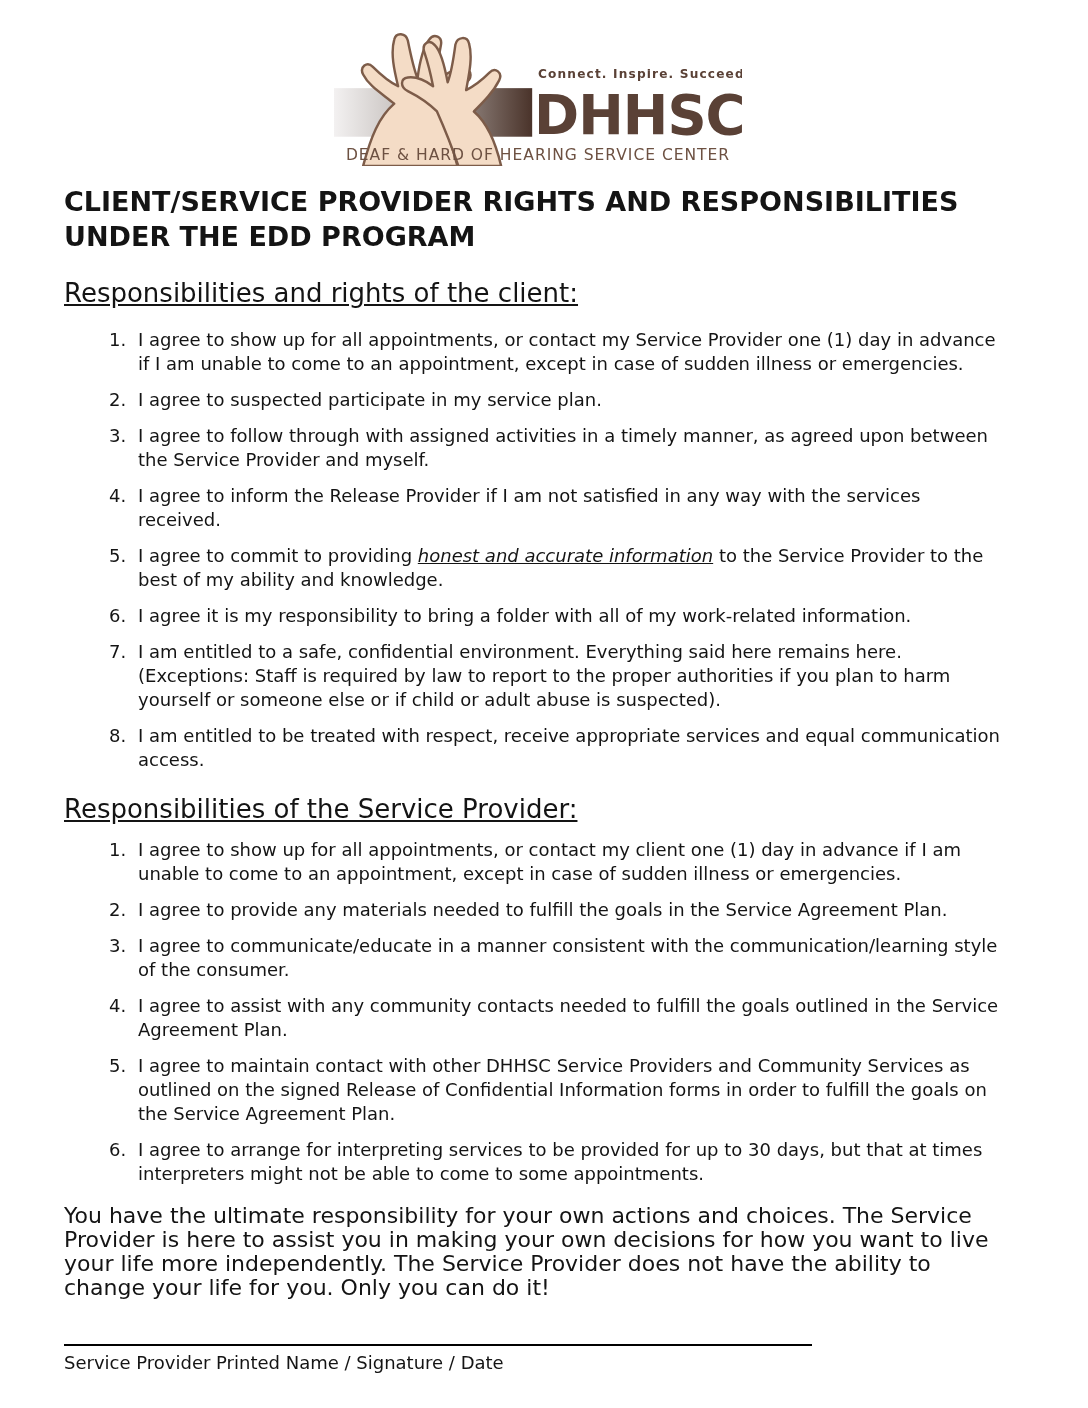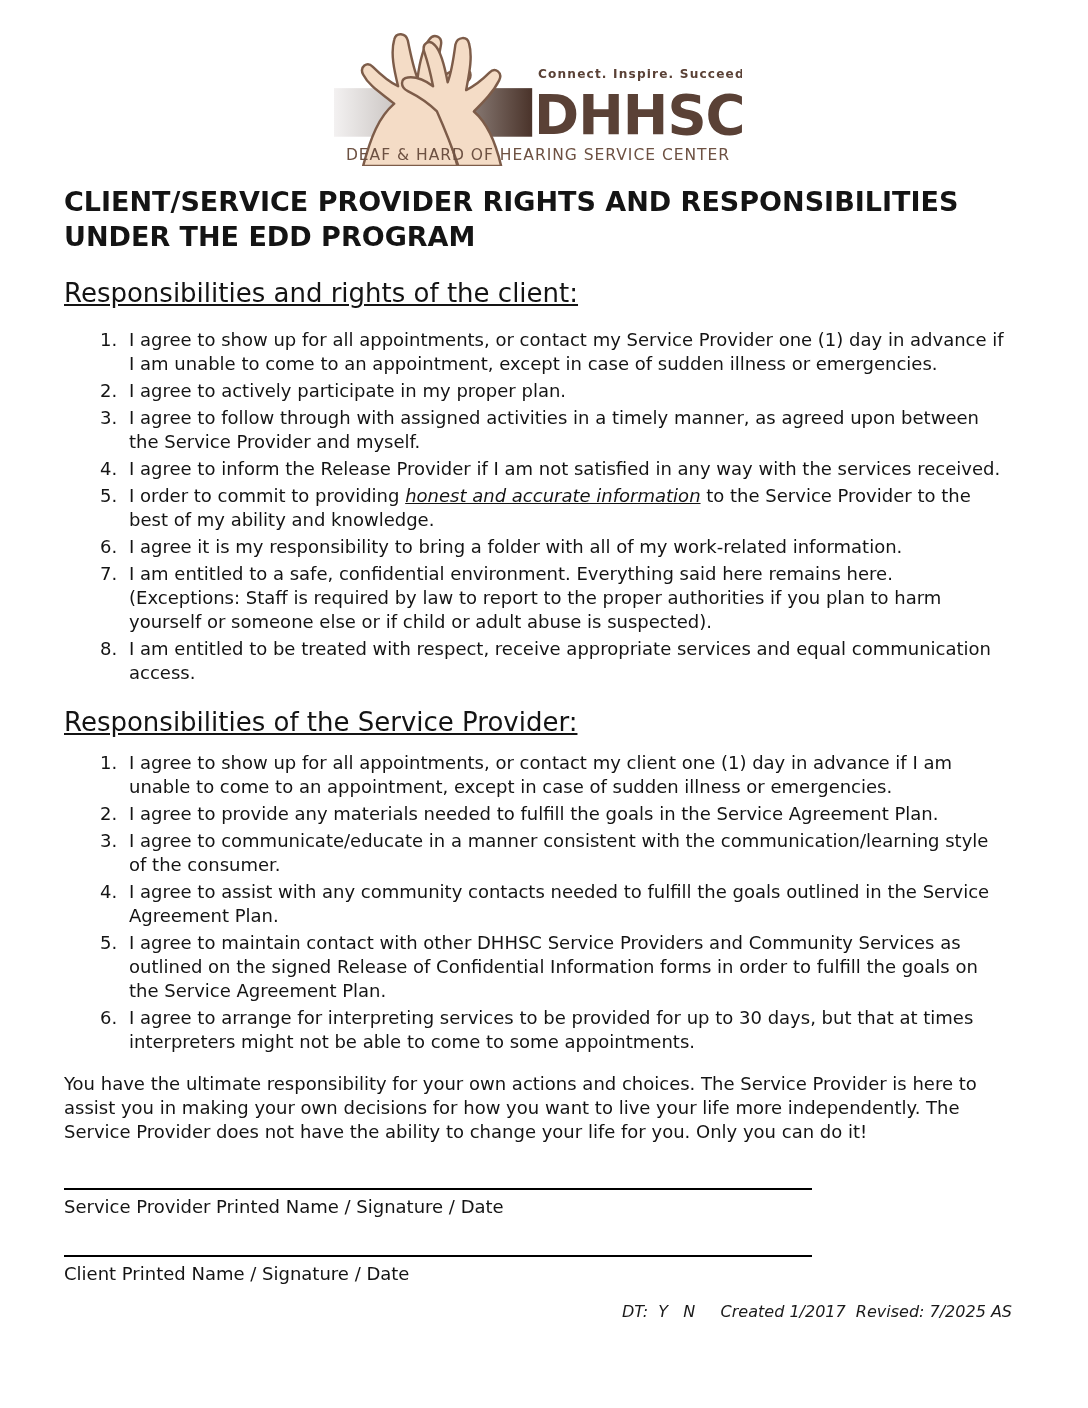--- a/index.html
+++ b/index.html
@@ -35,25 +35,25 @@
   }
   .sec-heading.first { margin-bottom: 20px; }
   .sec-heading.second { margin-top: 22px; margin-bottom: 14px; }
   
   ol.doc-list {
     margin: 0;
     padding-left: 56px;
     font-size: 18px;
     line-height: 24px;
   }
-  ol.doc-list li { padding-left: 6px; margin: 3px; }
+  ol.doc-list li { padding-left: 6px; margin: 12px; }
   .em-underline { font-style: italic; text-decoration: underline; }
   
   .para {
-    font-size: 18px;
+    font-size: 22px;
     line-height: 24px;
     margin: 18px 0 0 0;
   }
   .para.ack { margin-top: 24px; }
   
   .sig-block { margin-top: 44px; }
   .sig-block + .sig-block { margin-top: 36px; }
   .sig-line {
     width: 748px;
     border-bottom: 2px solid #000;
@@ -132,24 +132,24 @@
   </div>
 
   <div class="doc-title">
     <div>CLIENT/SERVICE PROVIDER RIGHTS AND RESPONSIBILITIES</div>
     <div>UNDER THE EDD PROGRAM</div>
   </div>
 
   <h2 class="sec-heading first">Responsibilities and rights of the client:</h2>
   <ol class="doc-list">
     <li><span>I agree to show up for all appointments, or contact my Service Provider one (1) day in advance if I am unable to come to an appointment, except in case of sudden illness or emergencies.</span></li>
-    <li><span>I agree to actively participate in my proper plan.</span></li>
+    <li><span>I agree to suspected participate in my service plan.</span></li>
     <li><span>I agree to follow through with assigned activities in a timely manner, as agreed upon between the Service Provider and myself.</span></li>
     <li><span>I agree to inform the Release Provider if I am not satisfied in any way with the services received.</span></li>
-    <li><span>I order to commit to providing </span><span class="em-underline">honest and accurate information</span><span> to the Service Provider to the best of my ability and knowledge.</span></li>
+    <li><span>I agree to commit to providing </span><span class="em-underline">honest and accurate information</span><span> to the Service Provider to the best of my ability and knowledge.</span></li>
     <li><span>I agree it is my responsibility to bring a folder with all of my work-related information.</span></li>
     <li><span>I am entitled to a safe, confidential environment. Everything said here remains here. (Exceptions: Staff is required by law to report to the proper authorities if you plan to harm yourself or someone else or if child or adult abuse is suspected).</span></li>
     <li><span>I am entitled to be treated with respect, receive appropriate services and equal communication access.</span></li>
   </ol>
 
   <h2 class="sec-heading second">Responsibilities of the Service Provider:</h2>
   <ol class="doc-list">
     <li><span>I agree to show up for all appointments, or contact my client one (1) day in advance if I am unable to come to an appointment, except in case of sudden illness or emergencies.</span></li>
     <li><span>I agree to provide any materials needed to fulfill the goals in the Service Agreement Plan.</span></li>
     <li><span>I agree to communicate/educate in a manner consistent with the communication/learning style of the consumer.</span></li>

